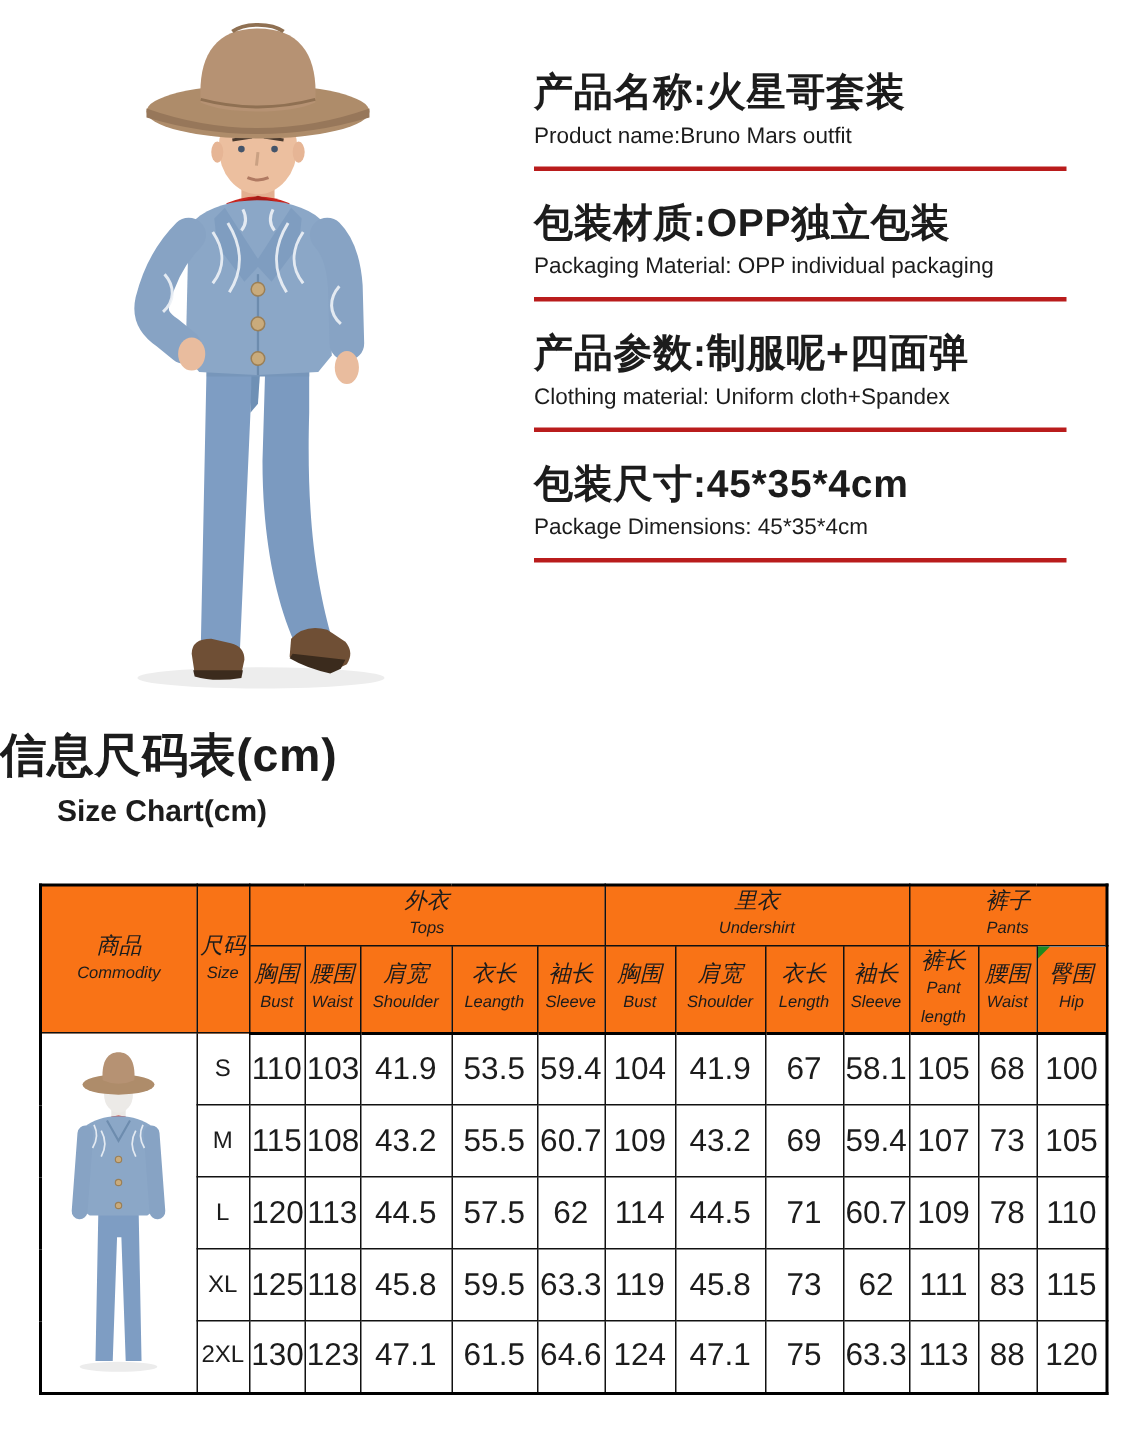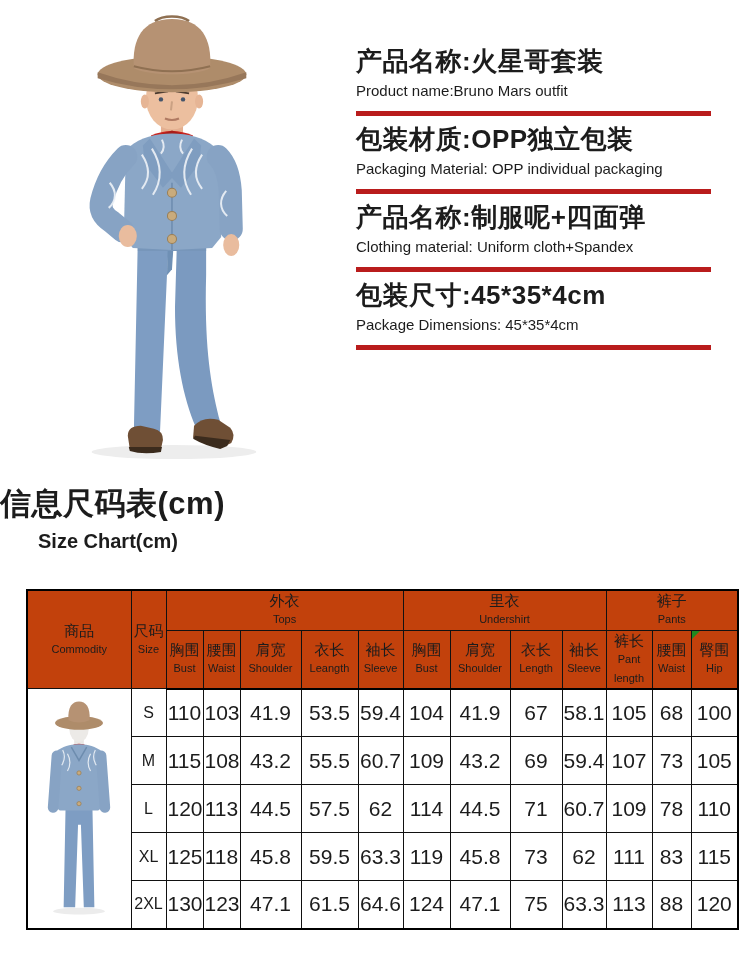--- a/index.html
+++ b/index.html
@@ -8,38 +8,38 @@
     width:750px; height:960px; background:#ffffff;
     font-family:"Liberation Sans", sans-serif; color:#1c1c1c;
   }
   .page { position:relative; width:750px; height:960px; background:#fff; overflow:hidden; }
 
   
   .model-photo { position:absolute; left:20px; top:6px; width:314px; height:462px; }
   .model-photo svg { width:100%; height:100%; display:block; }
 
   .info-list { position:absolute; left:356px; top:46px; width:355px; }
-  .info-section { border-bottom:5px solid #b91c1c; padding-bottom:11px; margin-bottom:8px; }
+  .info-section { border-bottom:3px solid #b91c1c; padding-bottom:11px; margin-bottom:19px; }
   .info-zh { font-size:26px; line-height:31px; font-weight:600; letter-spacing:0.5px; white-space:nowrap; }
   .info-en { font-size:15px; line-height:18px; margin-top:5px; white-space:nowrap; }
 
   
   .chart-title { position:absolute; top:487px; left:0; width:750px; text-align:left; }
   .chart-title-zh { font-size:31px; line-height:34px; font-weight:800; letter-spacing:0.5px; }
   .chart-title-en { font-size:20px; line-height:22px; font-weight:800; margin-top:9px;margin-left:38px; }
 
   
   .size-table {
     position:absolute; left:26px; top:589px; width:711px;
     border-collapse:collapse; table-layout:fixed;
     text-align:center; background:#fff; font-size:15px;
   }
   .size-table th, .size-table td { border:1px solid #111; padding:0 1px; font-weight:400; vertical-align:middle; }
   .size-table { border:2px solid #000; }
-  .size-table thead th { background:#c2410c; }
+  .size-table thead th { background:#f97316;font-style:italic; }
   .size-table thead tr.group-row { height:40px; }
   .size-table thead tr.sub-row { height:53px; }
   .size-table thead tr.sub-row th { border-bottom:2px solid #000; }
   .size-table tbody tr { height:48px; }
   .h-zh { display:block; font-size:15px; line-height:19px; }
   .h-en { display:block; font-size:11px; line-height:19px; }
   .num-cell { font-size:21px; }
   .size-cell { font-size:16px; }
   .commodity-cell { background:#fff; padding:2px; }
   .commodity-cell svg { display:block; margin:0 auto; }
@@ -136,21 +136,21 @@
   <div class="info-list">
     <div class="info-section">
       <div class="info-zh">产品名称:火星哥套装</div>
       <div class="info-en">Product name:Bruno Mars outfit</div>
     </div>
     <div class="info-section">
       <div class="info-zh">包装材质:OPP独立包装</div>
       <div class="info-en">Packaging Material: OPP individual packaging</div>
     </div>
     <div class="info-section">
-      <div class="info-zh">产品名称:制服呢+四面弹</div>
+      <div class="info-zh">产品参数:制服呢+四面弹</div>
       <div class="info-en">Clothing material: Uniform cloth+Spandex</div>
     </div>
     <div class="info-section">
       <div class="info-zh">包装尺寸:45*35*4cm</div>
       <div class="info-en">Package Dimensions: 45*35*4cm</div>
     </div>
   </div>
 
   <div class="chart-title">
     <div class="chart-title-zh">信息尺码表(cm)</div>

